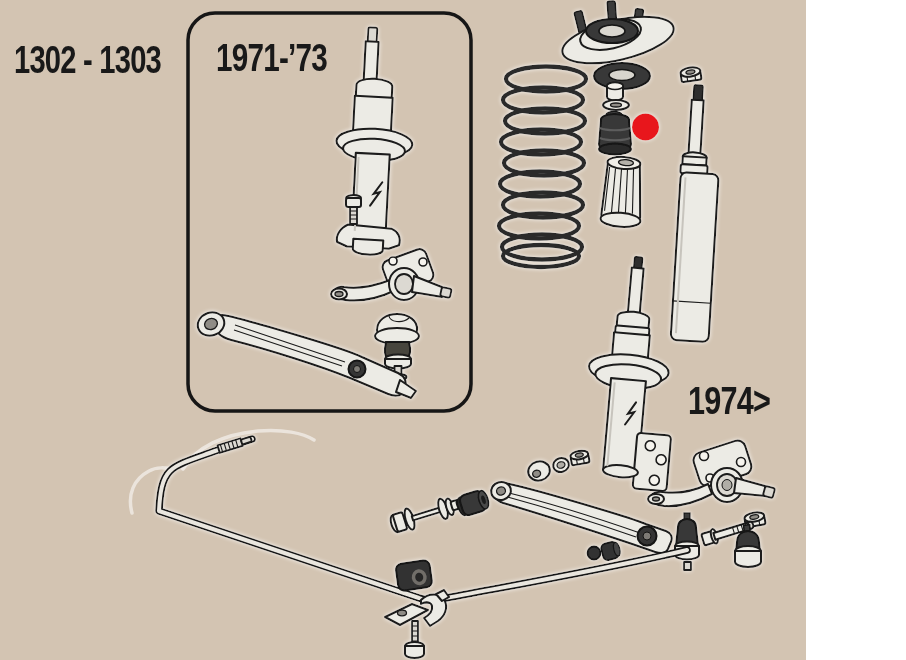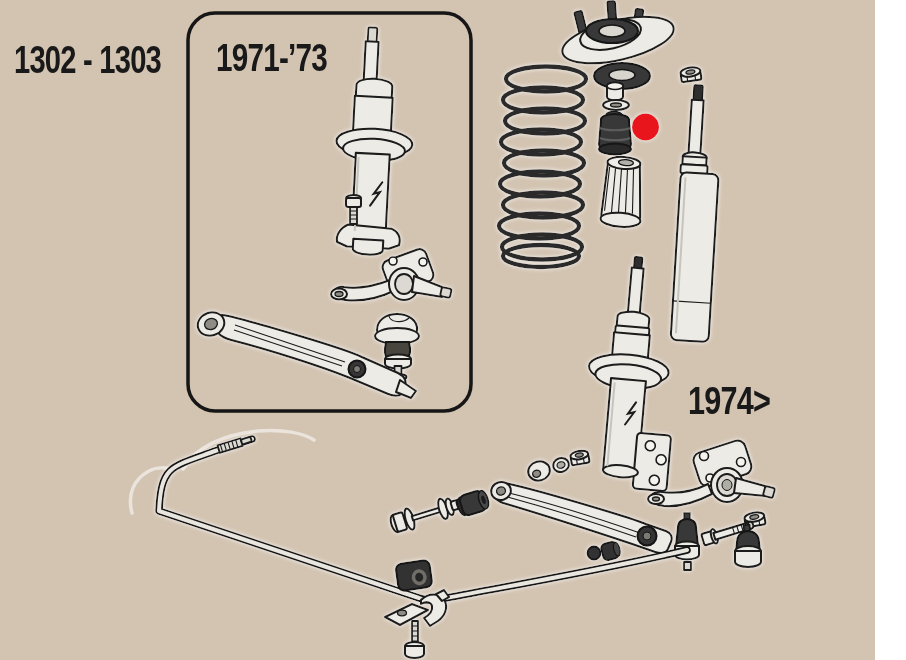--- a/index.html
+++ b/index.html
@@ -1,18 +1,18 @@
 <!DOCTYPE html>
 <html><head>
 <meta charset="utf-8">
 <style>
   html,body { margin:0; padding:0; }
   body { width:906px; height:660px; overflow:hidden; }
   #stage {
-    position:relative; width:875px; height:660px;
+    position:relative; width:806px; height:660px;
     background:#d3c4b2;
     font-family:"Liberation Sans", sans-serif;
   }
   svg text {
     font-family:"Liberation Sans", sans-serif;
     font-weight:700;
     fill:#191919;
     letter-spacing:-1px;
   }
   .metal  { fill:#ecebe5; stroke:#1a1a1a; stroke-width:2; stroke-linejoin:round; }

